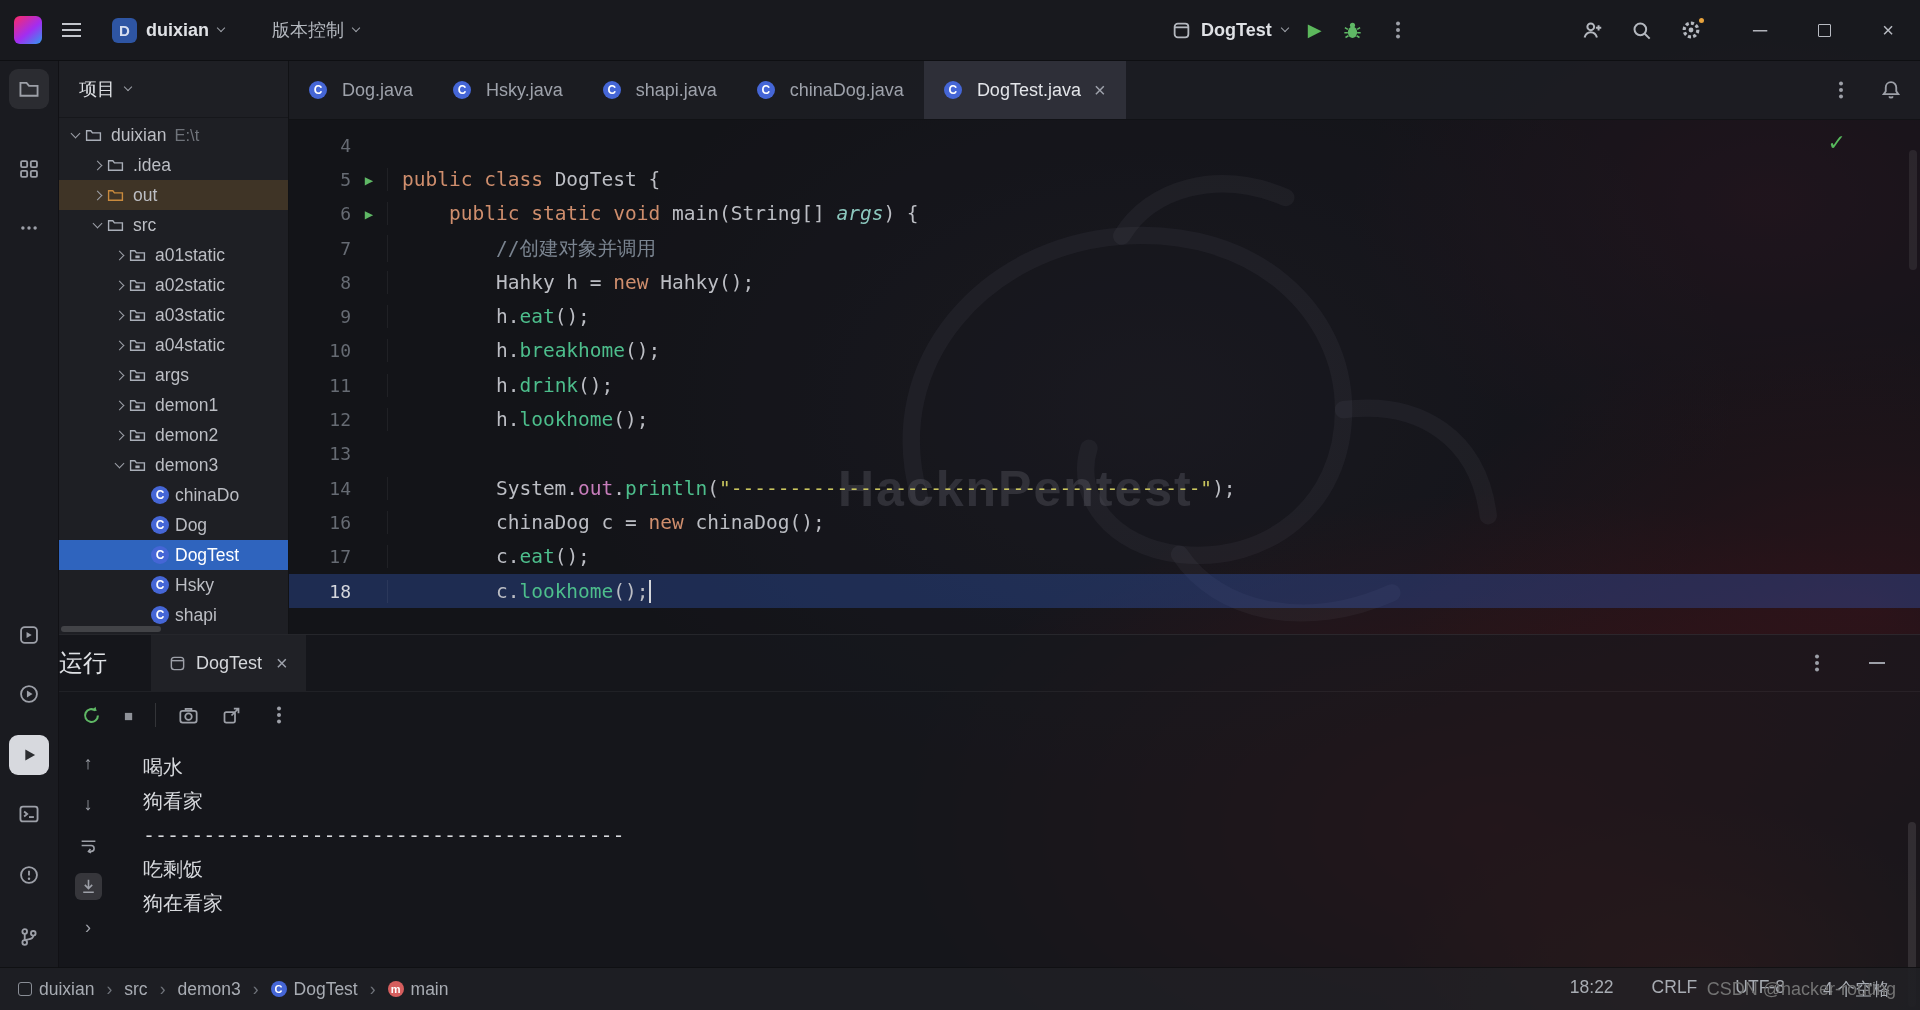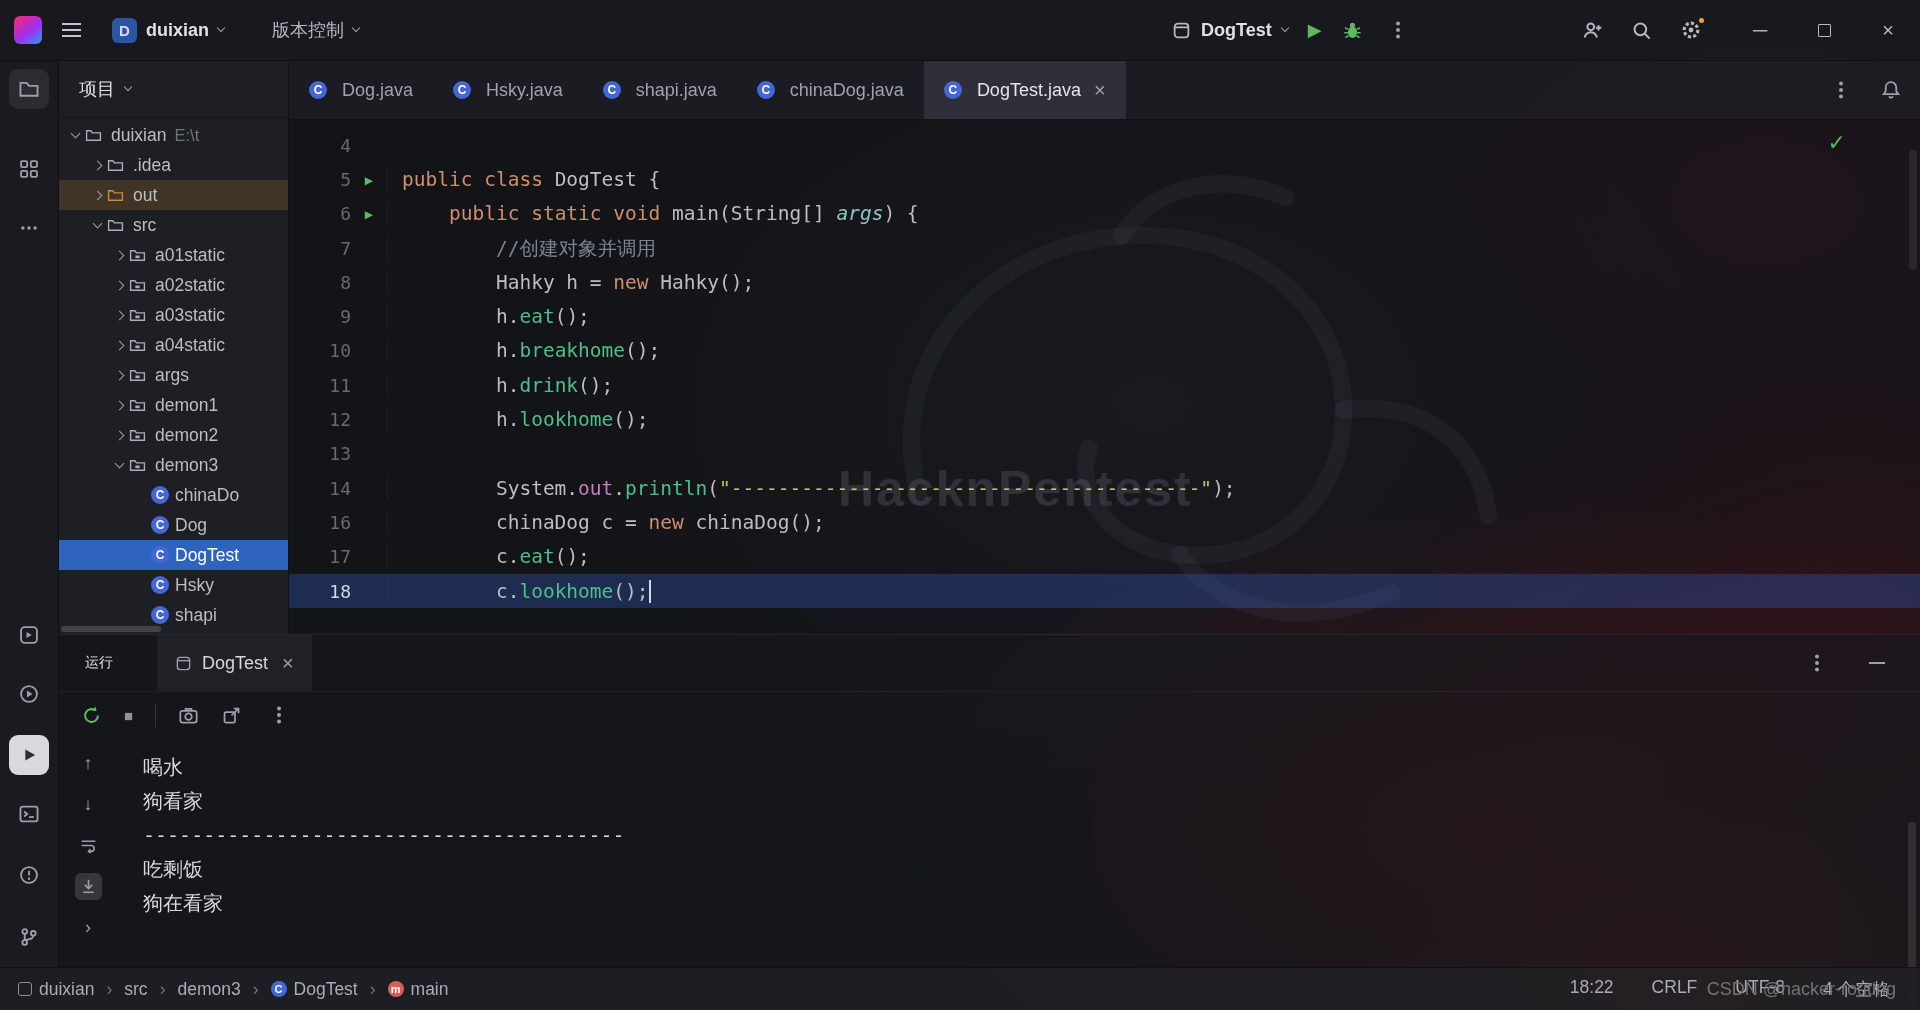--- a/index.html
+++ b/index.html
@@ -105,21 +105,21 @@
   .tk-param{color:#8CC8BE;font-style:italic}
   .caret{display:inline-block;width:2px;height:23px;background:#D4D6DA;vertical-align:-5px}
   .inspect-check{position:absolute;right:74px;top:130px;z-index:6;color:#57B95C;font-size:22px;font-weight:bold}
   .ed-scroll{position:absolute;right:3px;top:150px;width:8px;height:120px;border-radius:4px;
     background:rgba(255,255,255,0.08);z-index:6}
 
   
   .run-panel{position:absolute;left:59px;top:634px;right:0;height:333px;z-index:4;
     background:rgba(22,23,28,0.78);border-top:1px solid rgba(255,255,255,0.07)}
   .rp-header{height:57px;display:flex;align-items:center;border-bottom:1px solid rgba(255,255,255,0.05)}
-  .rp-label{margin-left:26px;font-size:14px;color:#DFE1E5}
+  .rp-label{font-size:24px;color:#DFE1E5}
   .rp-tab{margin-left:44px;height:100%;display:flex;align-items:center;gap:10px;padding:0 18px;
     background:rgba(255,255,255,0.05);font-size:18px;color:#D5D7DB}
   .rp-right{margin-left:auto;display:flex;gap:30px;padding-right:28px;align-items:center;color:#9DA0A8}
   .rp-min{width:16px;height:2px;background:#9DA0A8}
   .rp-toolbar{height:46px;display:flex;align-items:center;gap:22px;padding-left:22px}
   .tdiv{width:1px;height:24px;background:rgba(255,255,255,0.13)}
   .glyph-stop{color:#8F9299;font-size:15px}
   .console{position:relative;height:230px}
   .con-strip{position:absolute;left:0;top:12px;width:58px;display:flex;flex-direction:column;align-items:center;gap:14px}
   .con-btn{width:27px;height:27px;border-radius:6px;display:flex;align-items:center;justify-content:center;color:#9DA0A8;font-size:18px}

